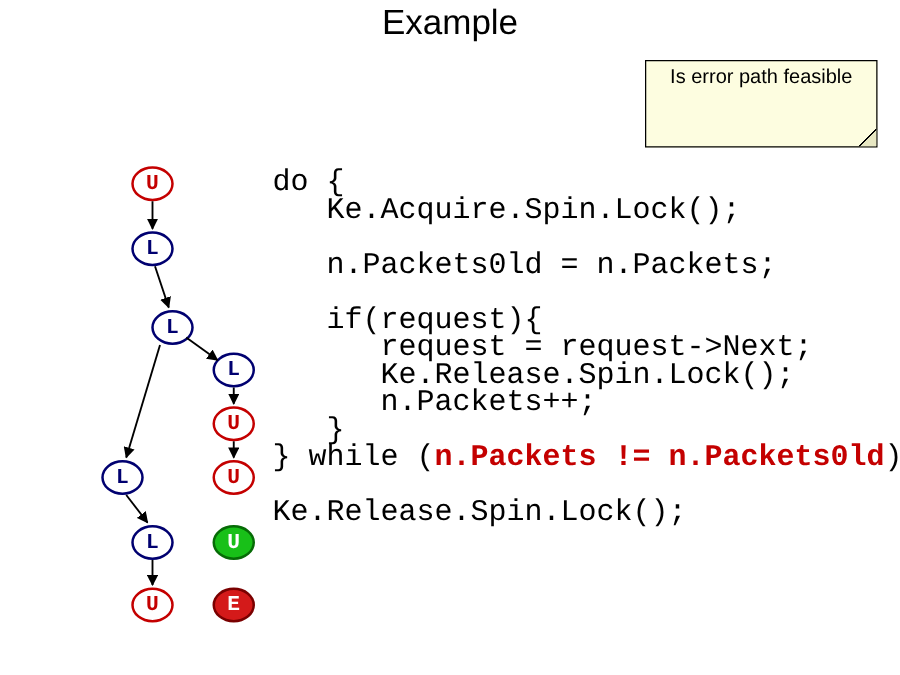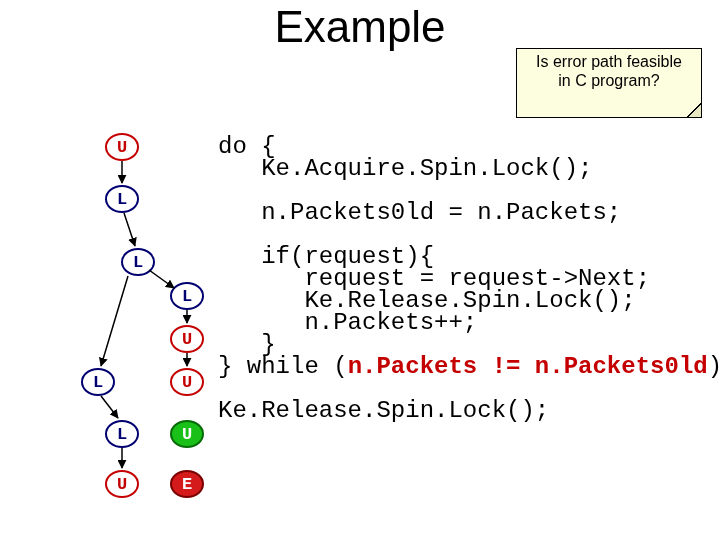--- a/index.html
+++ b/index.html
@@ -11,21 +11,21 @@
     background: #fff;
     position: relative;
     overflow: hidden;
   }
   .title {
     position: absolute;
     top: 2px;
     left: 0;
     width: 100%;
     text-align: center;
-    font-size: 44px;
+    font-size: 28px;
     color: #000;
   }
   .note {
     position: absolute;
     top: 48px;
     right: 18px;
     width: 186px;
     height: 70px;
     background: #fdfde0;
     border: 1px solid #000;
@@ -78,21 +78,20 @@
     pointer-events: none;
   }
 </style>
 </head>
 <body>
 
 <div class="title">Example</div>
 
 <div class="note">
   <div>Is error path feasible</div>
-  <div>in C program?</div>
   <div class="note-corner"></div>
 </div>
 
 <div class="code"><span>do {</span>
 <span>   Ke.Acquire.Spin.Lock();</span>
 
 <span>   n.Packets0ld = n.Packets;</span>
 
 <span>   if(request){</span>
 <span>      request = request-&gt;Next;</span>

